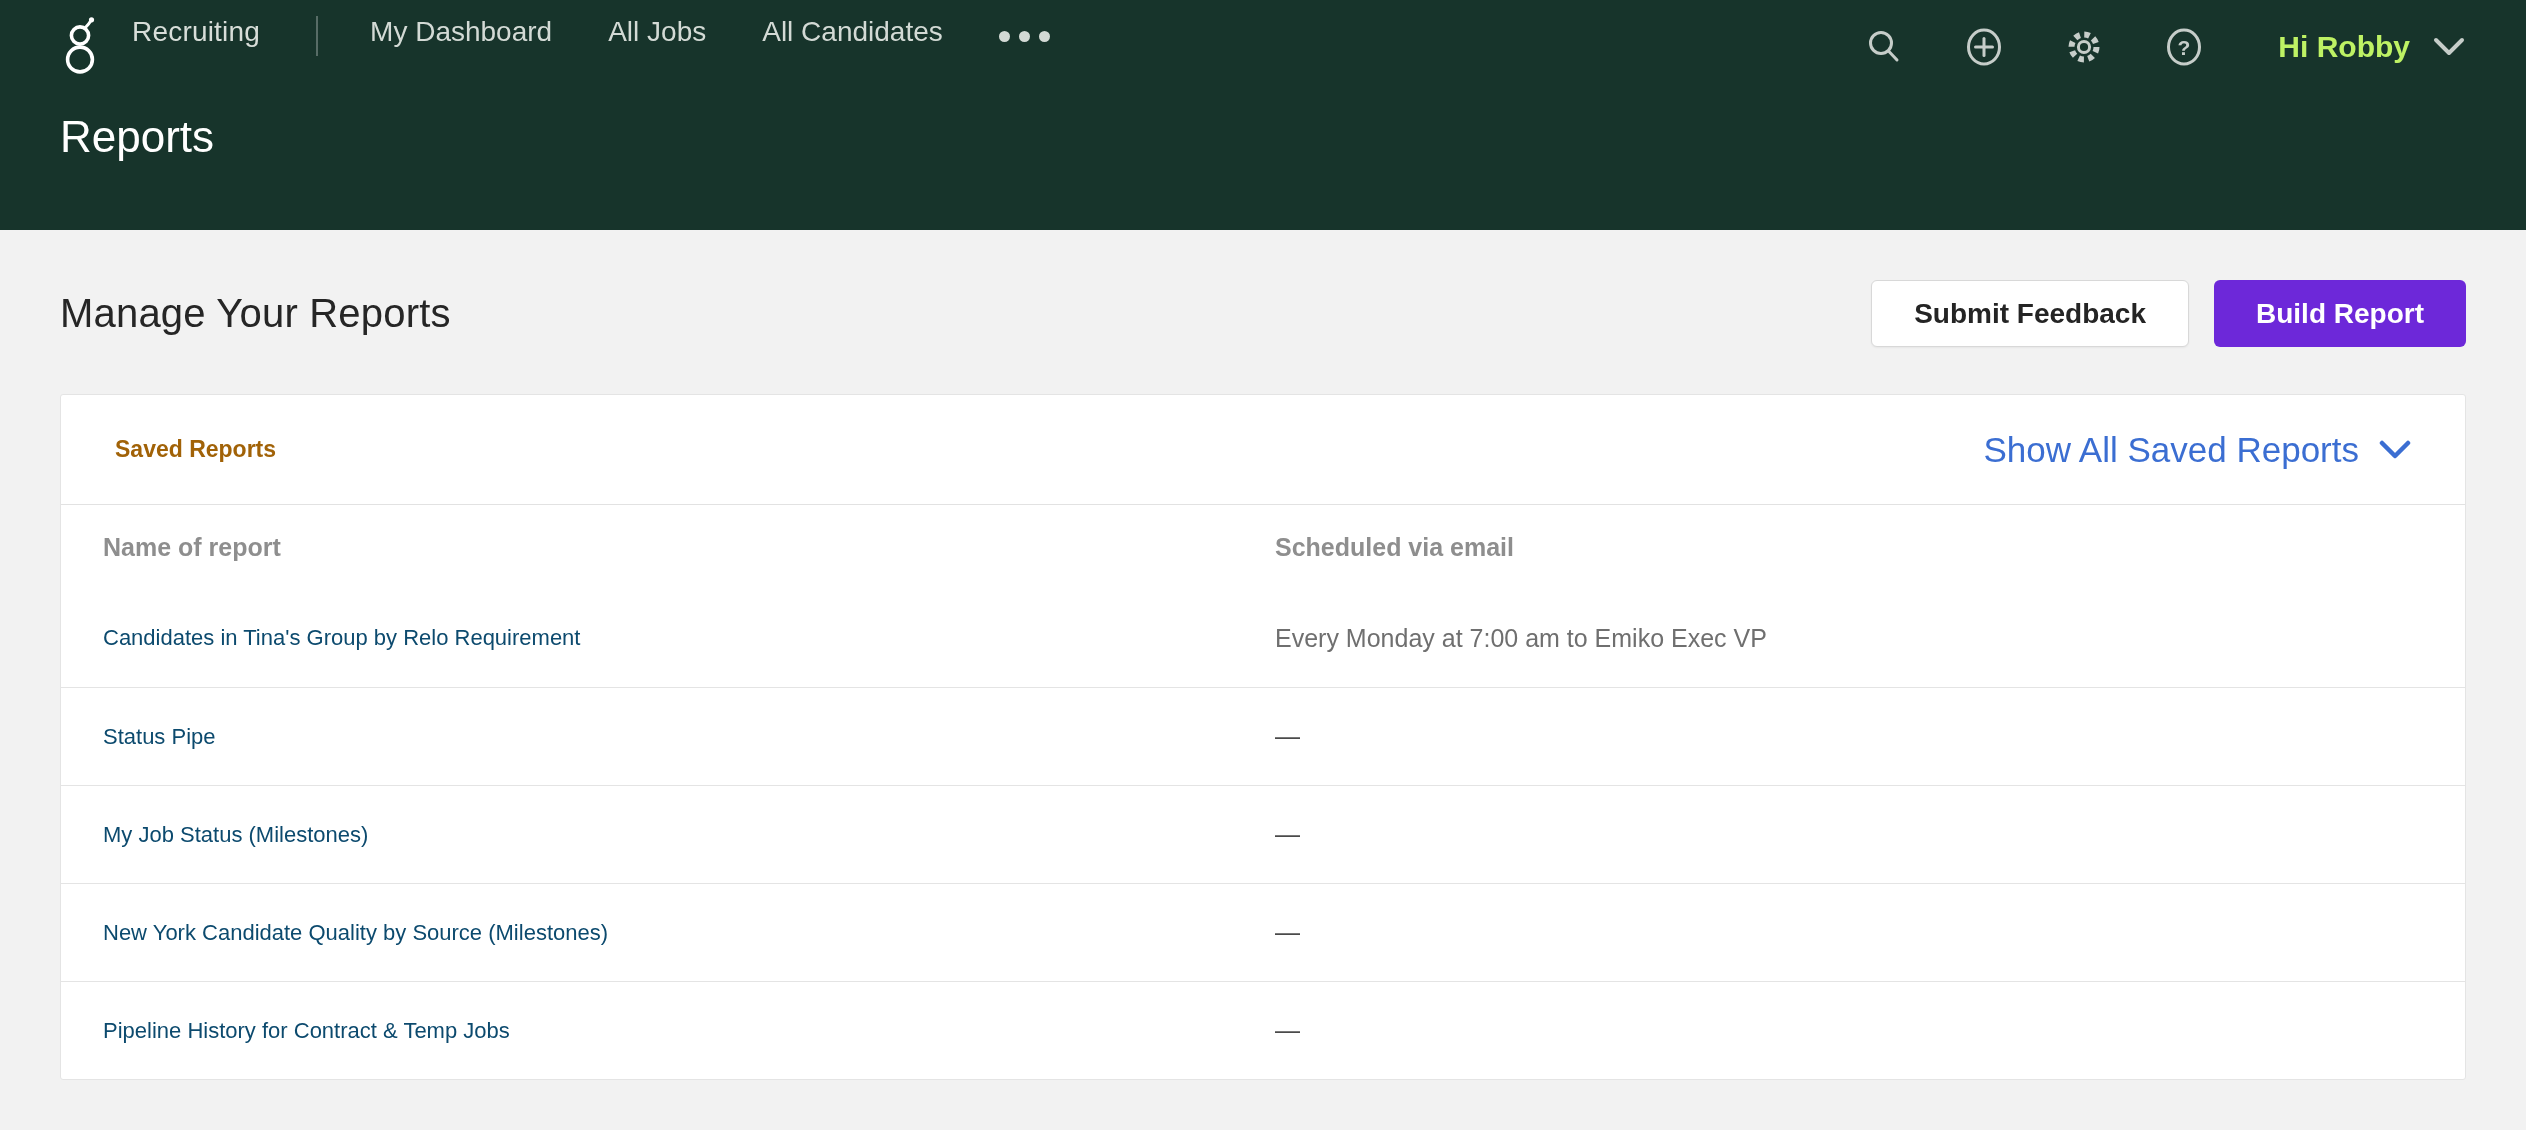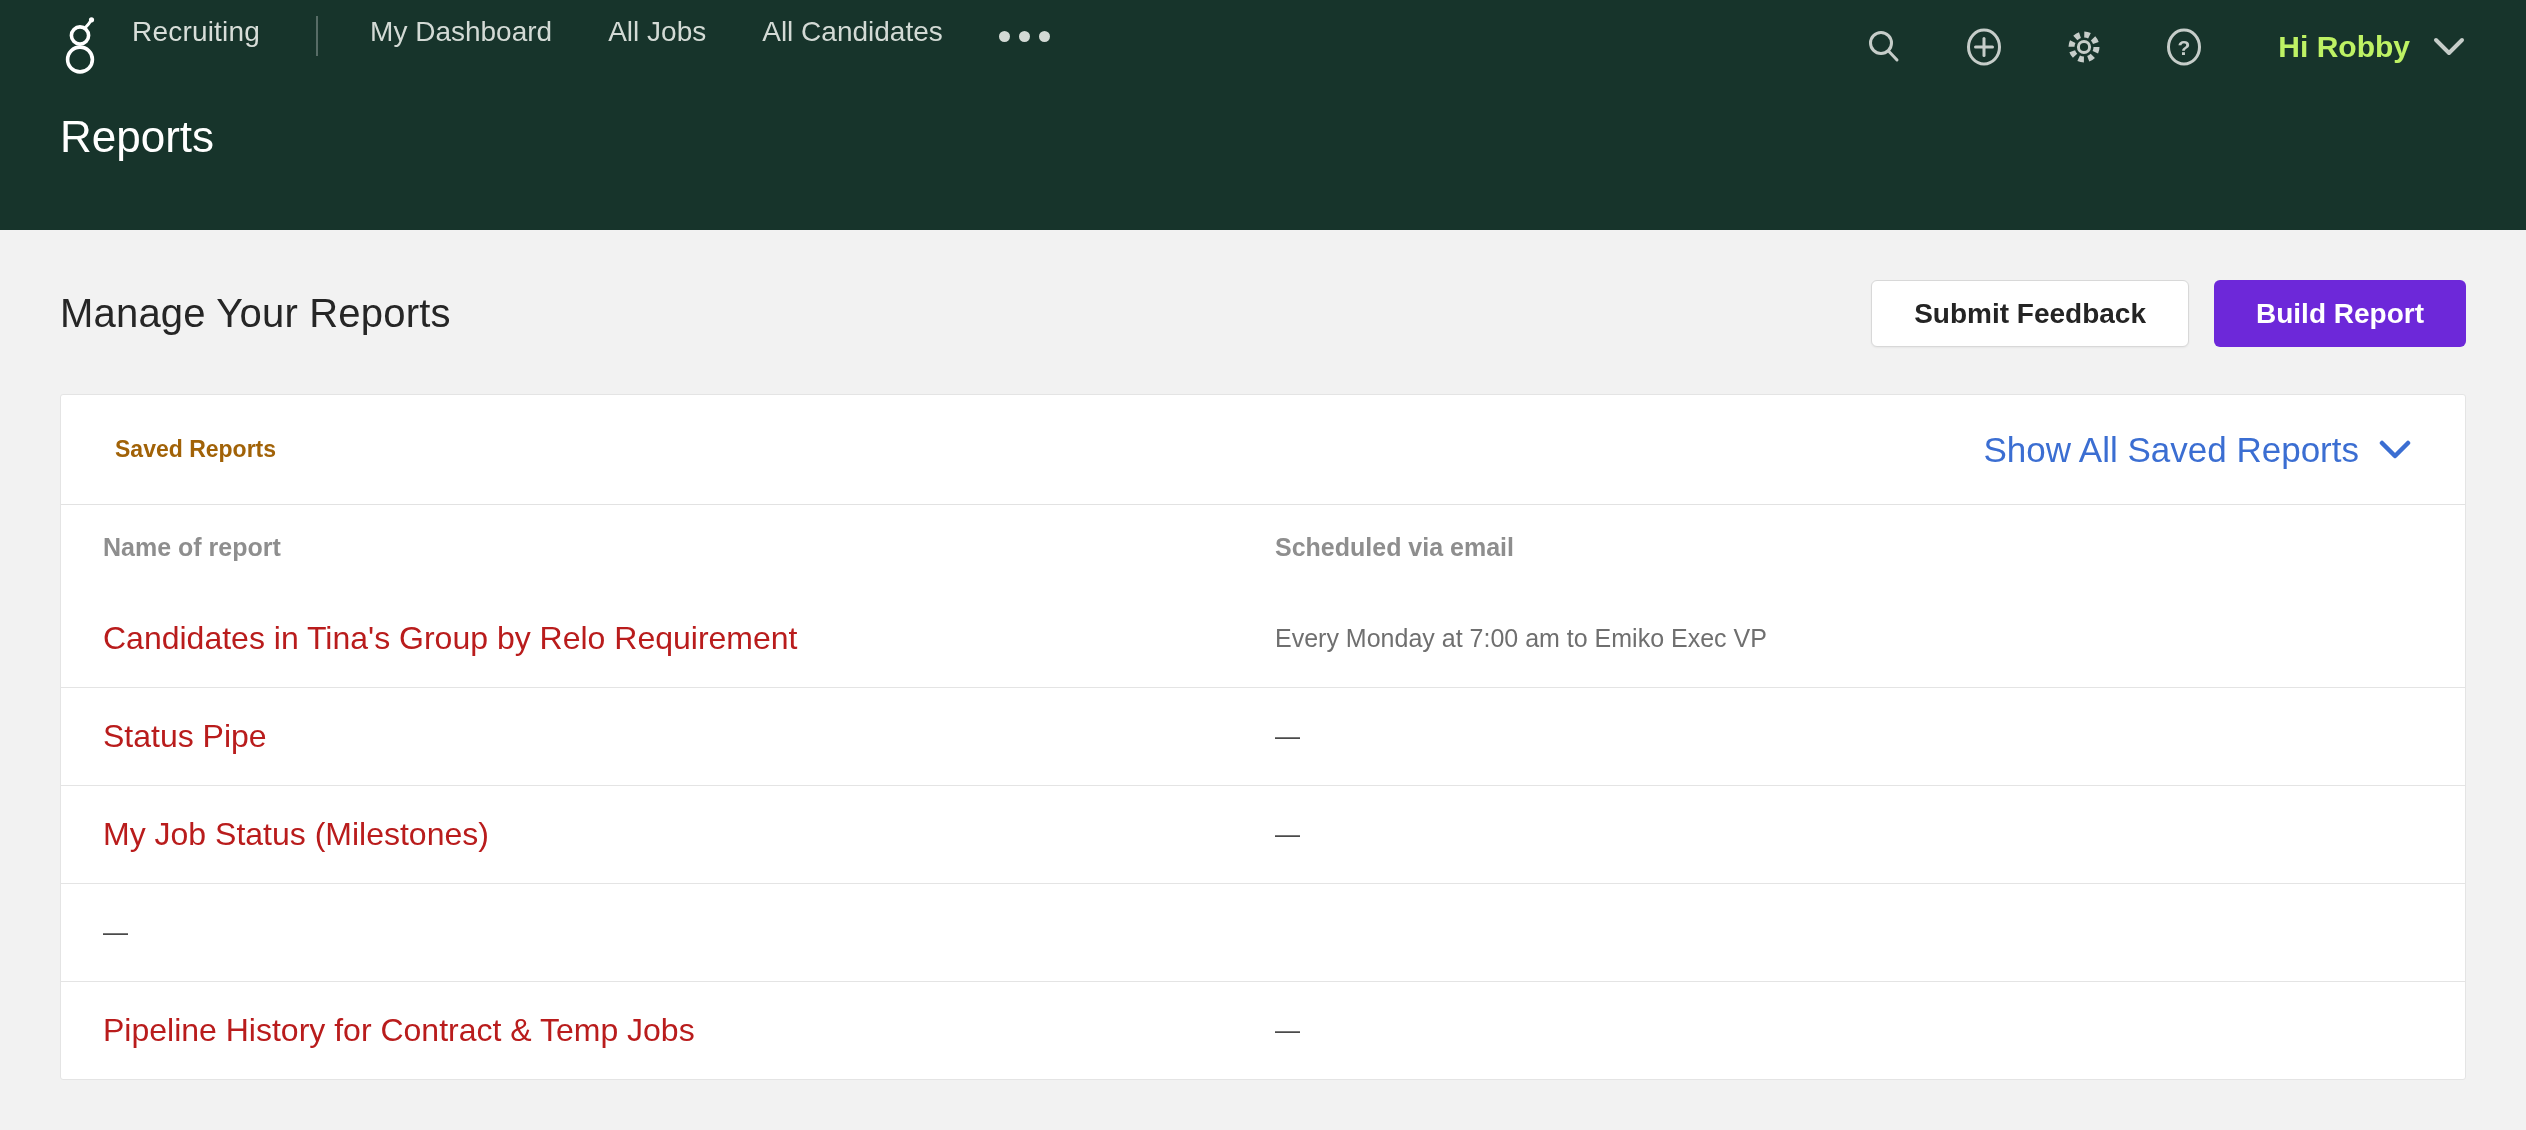--- a/index.html
+++ b/index.html
@@ -91,21 +91,21 @@
     grid-template-columns: 1172px 1fr;
     align-items: center;
     padding-left: 42px;
   }
   .t-head { height: 84px; }
   .t-head .cell {
     font-size: 25px; font-weight: 700; color: #8e8e8e;
   }
   .t-data { height: 98px; }
   .t-data + .t-data { border-top: 1px solid #e4e4e4; }
-  .cell-name { font-size: 32px; color: #b91c1c; cursor: pointer; }
+  .cell-name { font-size: 22px; color: #0c4a6e; cursor: pointer; }
   .cell-schedule { font-size: 25px; color: #6f6f6f; }
   .cell-schedule.empty { color: #4a4a4a; }
 </style>
 </head>
 <body>
 
 <header class="top-header">
   <div class="nav-row">
     <div class="nav-left">
       <div class="logo-wrap">
@@ -192,20 +192,21 @@
       </div>
       <div class="t-row t-data">
         <span class="cell-name">Status Pipe</span>
         <span class="cell-schedule empty">—</span>
       </div>
       <div class="t-row t-data">
         <span class="cell-name">My Job Status (Milestones)</span>
         <span class="cell-schedule empty">—</span>
       </div>
       <div class="t-row t-data">
+        <span class="cell-name">New York Candidate Quality by Source (Milestones)</span>
         <span class="cell-schedule empty">—</span>
       </div>
       <div class="t-row t-data">
         <span class="cell-name">Pipeline History for Contract &amp; Temp Jobs</span>
         <span class="cell-schedule empty">—</span>
       </div>
     </div>
   </section>
 </main>
 

